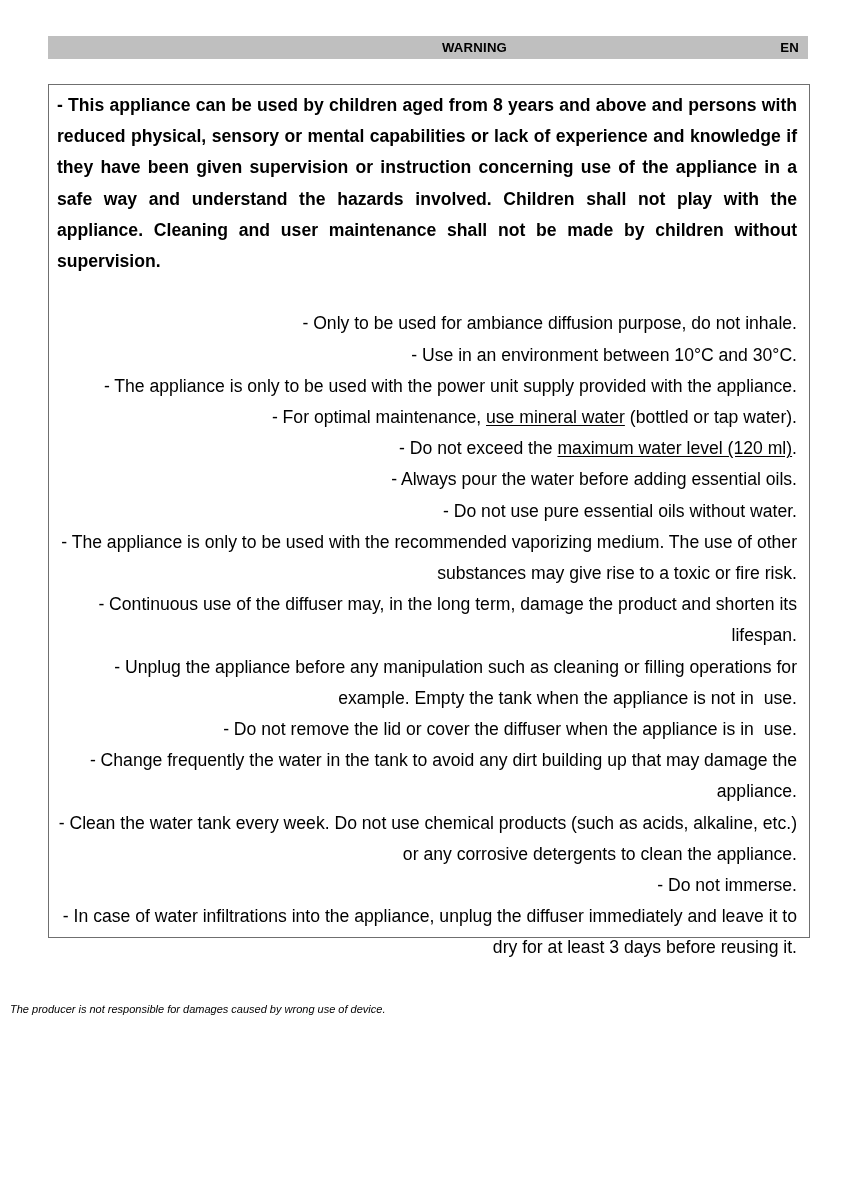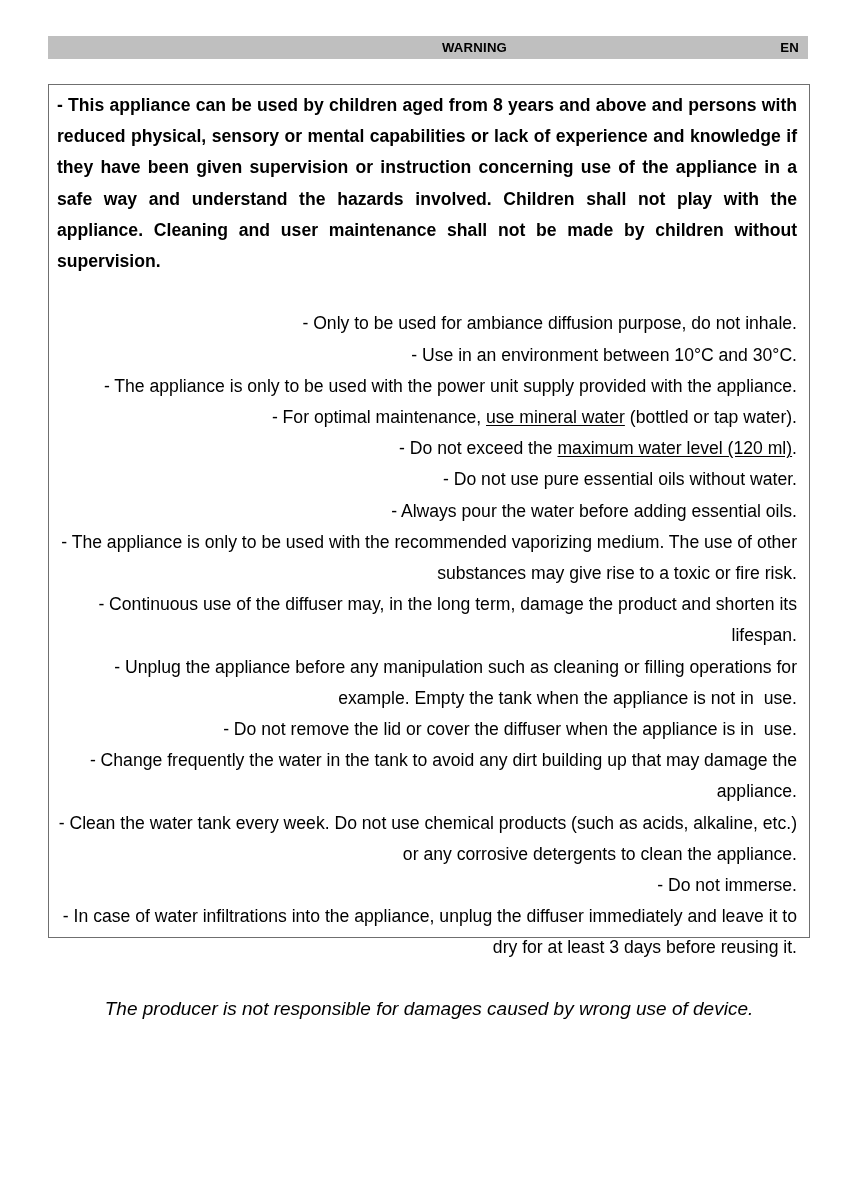--- a/index.html
+++ b/index.html
@@ -105,22 +105,21 @@
     word-spacing: -3px;
     margin-left: 8px;
   }
 
   
   .footer-note {
     position: absolute;
     left: 0;
     top: 996px;
     width: 848px;
-    text-align: center;
-    font-size: 19px;
+    font-size: 11px;
     font-style: italic;
     line-height: 26px;
     padding-left: 10px;
     box-sizing: border-box;
   }
 </style>
 </head>
 <body>
 
 <div class="page">
@@ -131,22 +130,22 @@
   </div>
 
   <div class="warning-box">
     <div class="warning-inner" id="warning-list">
         <p class="para justify"><span>- This appliance can be used by children aged from 8 years and above and persons with reduced physical, sensory or mental capabilities or lack of experience and knowledge if they have been given supervision or instruction concerning use of the appliance in a safe way and understand the hazards involved. Children shall not play with the appliance. Cleaning and user maintenance shall not be made by children without supervision.</span></p>
         <p class="para"><span>- Only to be used for ambiance diffusion purpose, do not inhale.</span></p>
         <p class="para"><span>- Use in an environment between 10°C and 30°C.</span></p>
         <p class="para"><span>- The appliance is only to be used with the power unit supply provided with the appliance.</span></p>
         <p class="para"><span>- For optimal maintenance, </span><span class="bu">use mineral water</span><span> (bottled or tap water).</span></p>
         <p class="para"><span>- Do not exceed the </span><span class="bu">maximum water level (120 ml)</span><span>.</span></p>
+        <p class="para"><span>- Always pour the water before adding essential oils.</span></p>
         <p class="para"><span>- Do not use pure essential oils without water.</span></p>
-        <p class="para"><span>- Always pour the water before adding essential oils.</span></p>
         <p class="para"><span>- The appliance is only to be used with the recommended vaporizing medium. The use of other substances may give rise to a toxic or fire risk.</span></p>
         <p class="para"><span>- Continuous use of the diffuser may, in the long term, damage the product and shorten its lifespan.</span></p>
         <p class="para"><span>- Unplug the appliance before any manipulation such as cleaning or filling operations for example. Empty the tank when the appliance is not in</span><span class="tight"> use.</span></p>
         <p class="para"><span>- Do not remove the lid or cover the diffuser when the appliance is in</span><span class="tight"> use.</span></p>
         <p class="para"><span>- Change frequently the water in the tank to avoid any dirt building up that may damage the appliance.</span></p>
         <p class="para"><span>- Clean the water tank every week. Do not use chemical products (such as acids, alkaline, etc.) or any corrosive detergents to clean the appliance.</span></p>
         <p class="para"><span>- Do not immerse.</span></p>
         <p class="para"><span>- In case of water infiltrations into the appliance, unplug the diffuser immediately and leave it to dry for at least 3 days before reusing it.</span></p>
       </div>
   </div>

